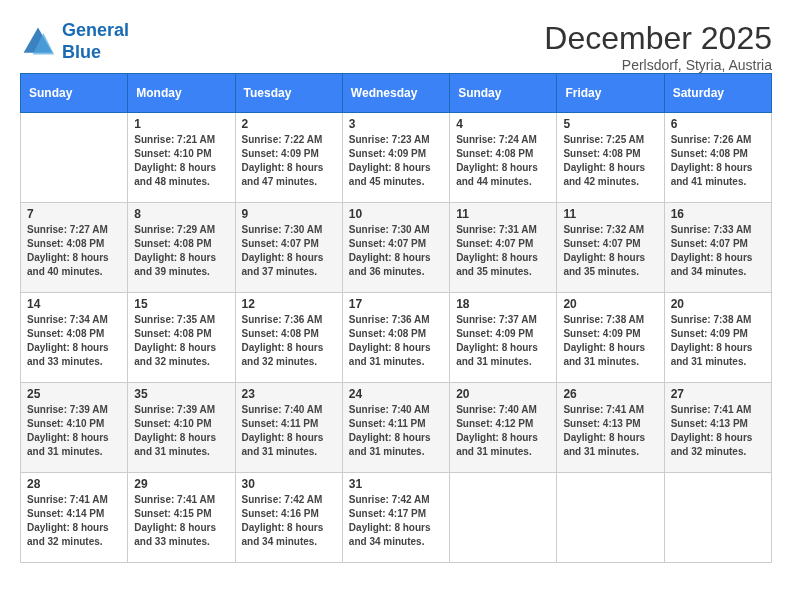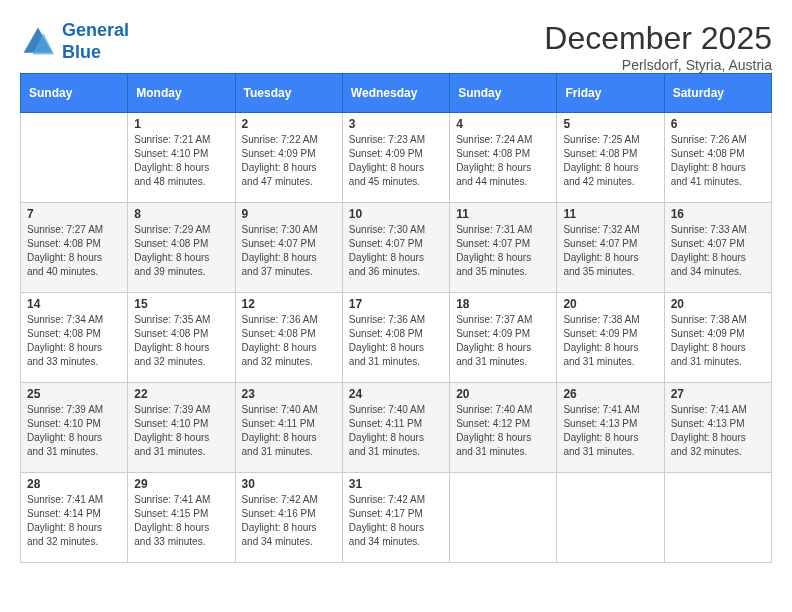--- a/index.html
+++ b/index.html
@@ -75,20 +75,21 @@
       font-weight: bold;
       font-size: 12px;
       color: #333;
       display: block;
       margin-bottom: 2px;
     }
     .day-info {
       font-size: 10px;
       color: #444;
       line-height: 1.4;
+      font-weight: bold;
     }
     .empty-cell {
       background: #f9f9f9;
     }
   </style>
 </head>
 <body>
 
 <div class="header">
   <div class="logo">
@@ -206,21 +207,21 @@
           <span class="day-num">20</span>
           <div class="day-info">Sunrise: 7:38 AM<br>Sunset: 4:09 PM<br>Daylight: 8 hours<br>and 31 minutes.</div>
         </td>
       </tr>
       <tr>
         <td>
           <span class="day-num">25</span>
           <div class="day-info">Sunrise: 7:39 AM<br>Sunset: 4:10 PM<br>Daylight: 8 hours<br>and 31 minutes.</div>
         </td>
         <td>
-          <span class="day-num">22</span>
+          <span class="day-num">35</span>
           <div class="day-info">Sunrise: 7:39 AM<br>Sunset: 4:10 PM<br>Daylight: 8 hours<br>and 31 minutes.</div>
         </td>
         <td>
           <span class="day-num">23</span>
           <div class="day-info">Sunrise: 7:40 AM<br>Sunset: 4:11 PM<br>Daylight: 8 hours<br>and 31 minutes.</div>
         </td>
         <td>
           <span class="day-num">24</span>
           <div class="day-info">Sunrise: 7:40 AM<br>Sunset: 4:11 PM<br>Daylight: 8 hours<br>and 31 minutes.</div>
         </td>

